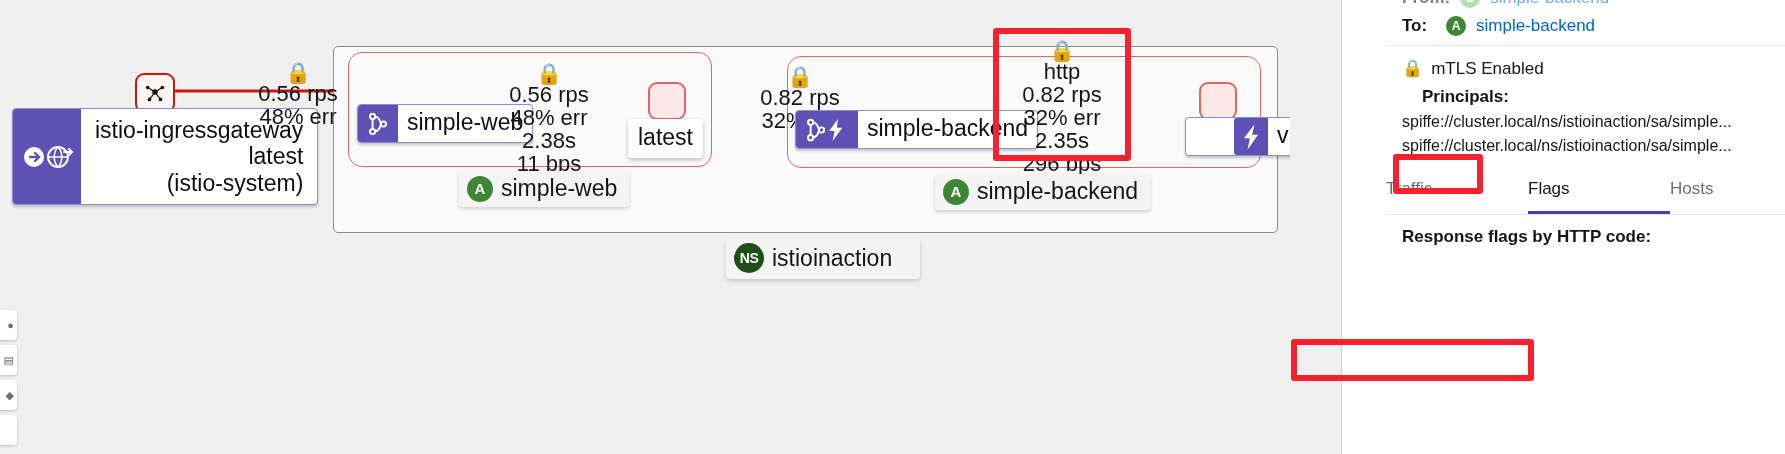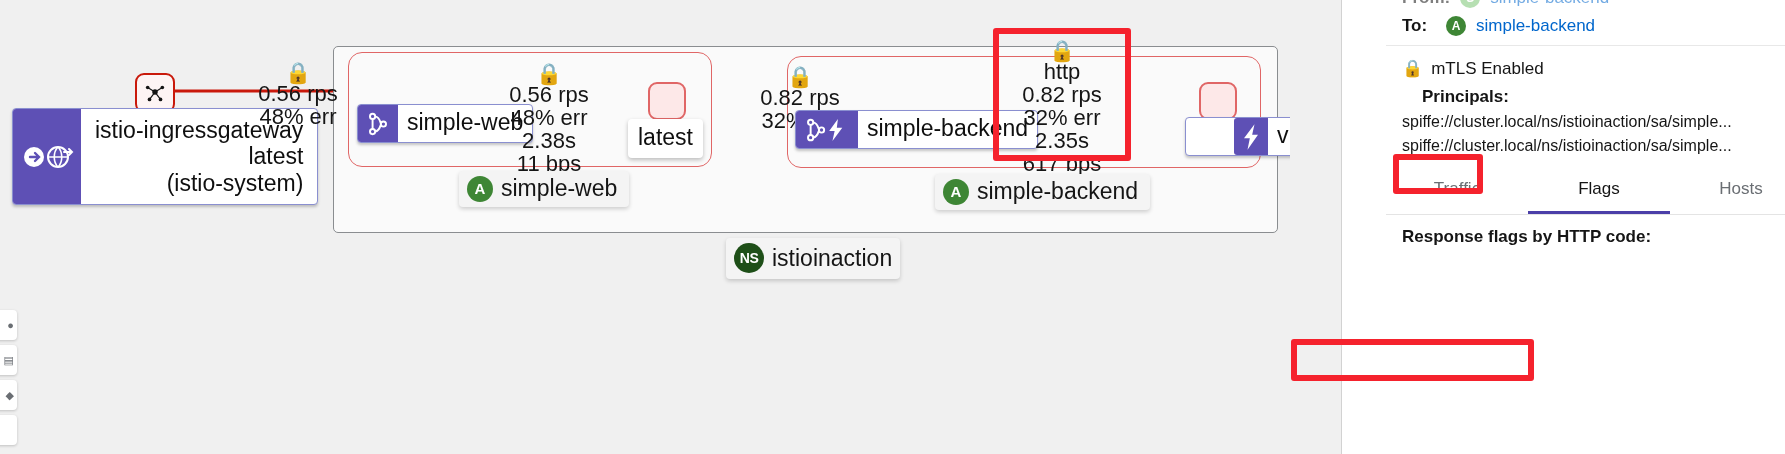--- a/index.html
+++ b/index.html
@@ -62,21 +62,21 @@
   .side{position:absolute;left:1341px;top:0;width:471px;height:454px;background:#fff;
       border-left:1px solid #d2d2d2;box-sizing:border-box;padding-left:44px;}
   .kv{display:flex;align-items:center;gap:10px;padding:0 16px;font-size:17px;}
   .kv .k{font-weight:bold;min-width:34px;}
   .kv .lnk{color:#06c;}
   .sep{height:1px;background:#e8e8e8;margin:9px 0 0;}
   .mtls{display:flex;align-items:center;gap:8px;padding:12px 16px 0;font-size:17px;}
   .princ-h{padding:8px 16px 0;font-size:17px;font-weight:bold;margin-left:20px;}
   .princ{padding:6px 16px 0;font-size:16px;color:#151515;white-space:nowrap;overflow:hidden;text-overflow:ellipsis;}
   .tabs{display:flex;margin-top:14px;border-bottom:1px solid #e4e4e4;}
-  .tab{flex:1;text-align:center;padding:10px 0 12px;font-size:17px;color:#6a6e73;cursor:pointer;}
+  .tab{flex:1;text-align:left;padding:10px 0 12px;font-size:17px;color:#6a6e73;cursor:pointer;}
   .tab.active{color:#151515;border-bottom:3px solid #4b3fa8;}
   .sect-title{padding:12px 16px 0;font-size:17px;font-weight:bold;}
   table{width:100%;border-collapse:collapse;margin-top:8px;}
   th{text-align:left;font-size:16px;font-weight:bold;padding:6px 0 10px 0;border-bottom:1px solid #e4e4e4;}
   td{font-size:16px;padding:13px 0;border-bottom:1px solid #f0f0f0;}
   th:nth-child(1),td:nth-child(1){width:96px;padding-left:22px;}
   th:nth-child(2),td:nth-child(2){width:100px;}
 </style>
 </head>
 <body>
@@ -189,21 +189,21 @@
       </span>
       <span class="tx">simple-backend</span>
     </div>
 
     <div class="edgelabel" style="left:1000px;top:40px;width:124px;">
       <div class="lock">🔒</div>
       <div>http</div>
       <div>0.82 rps</div>
       <div>32% err</div>
       <div>2.35s</div>
-      <div>617 bps</div>
+      <div>296 bps</div>
     </div>
 
     <div class="n-sq" style="left:1199px;top:82px;"></div>
     <div class="chip" style="left:1185px;top:117px;padding-left:48px;">
       <span class="ic">
         <svg width="20" height="28" viewBox="0 0 16 24">
             <polygon points="11,1 2,13 7,13 5,23 14,10 9,10" fill="#fff"></polygon>
           </svg>
       </span>
       <span class="tx">v1</span>
@@ -211,21 +211,21 @@
 
     <div class="svcchip" style="left:459px;top:171px;">
       <span class="badge-round">A</span>
       <span>simple-web</span>
     </div>
     <div class="svcchip" style="left:935px;top:174px;">
       <span class="badge-round">A</span>
       <span>simple-backend</span>
     </div>
 
-    <div class="svcchip" style="left:726px;top:238px;padding:5px 8px 6px 8px;">
+    <div class="svcchip" style="left:726px;top:238px;padding:5px 28px 6px 8px;">
       <span class="badge-round ns">NS</span>
       <span>istioinaction</span>
     </div>
 
     <div class="ctrl" style="top:310px;">●</div>
     <div class="ctrl" style="top:345px;">▤</div>
     <div class="ctrl" style="top:380px;">◆</div>
     <div class="ctrl" style="top:415px;"></div>
 
     <div class="hl" id="hl-edge"></div>

